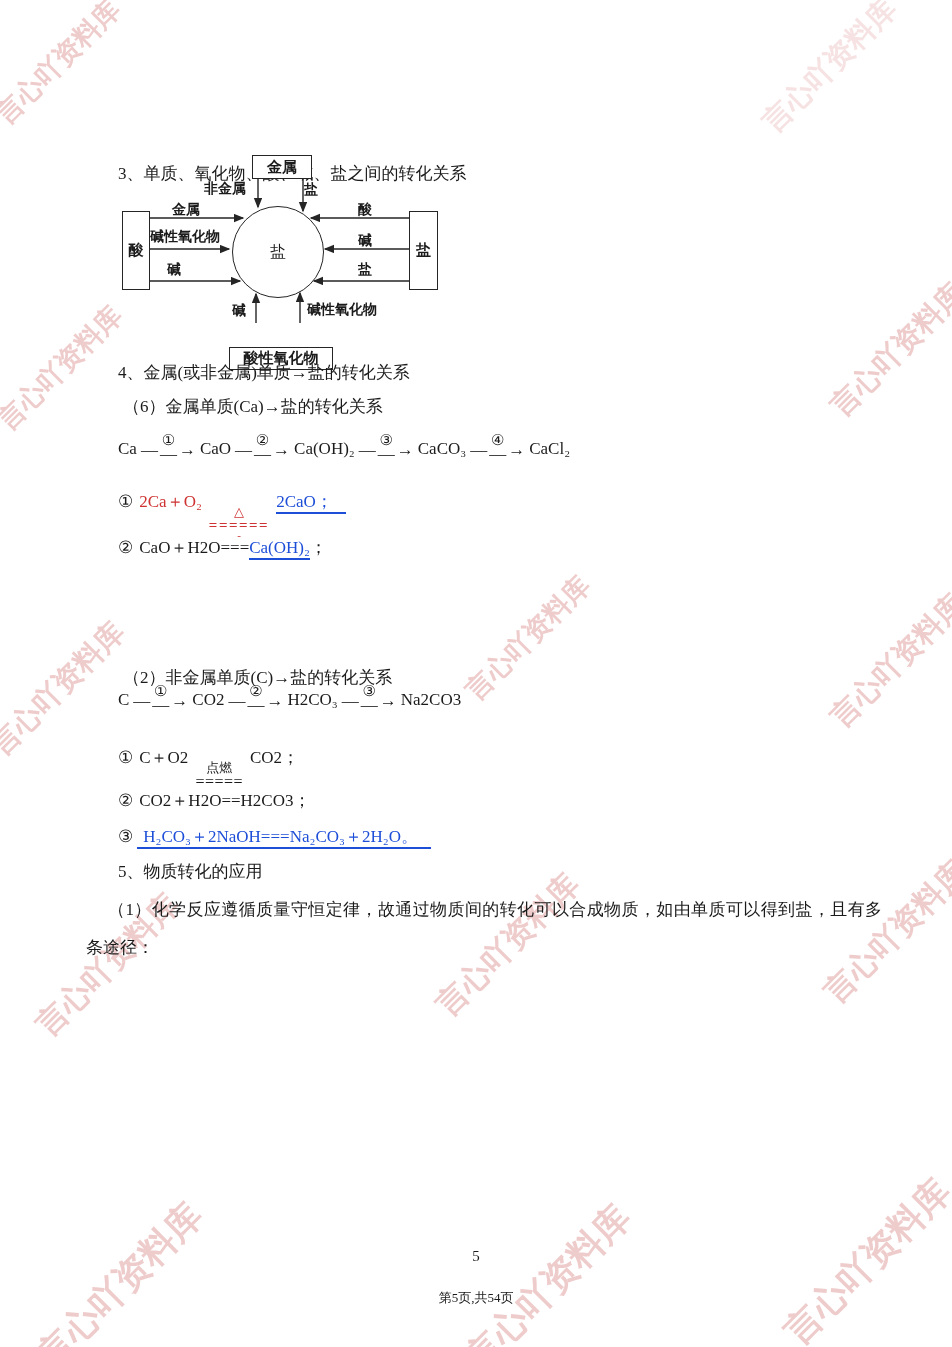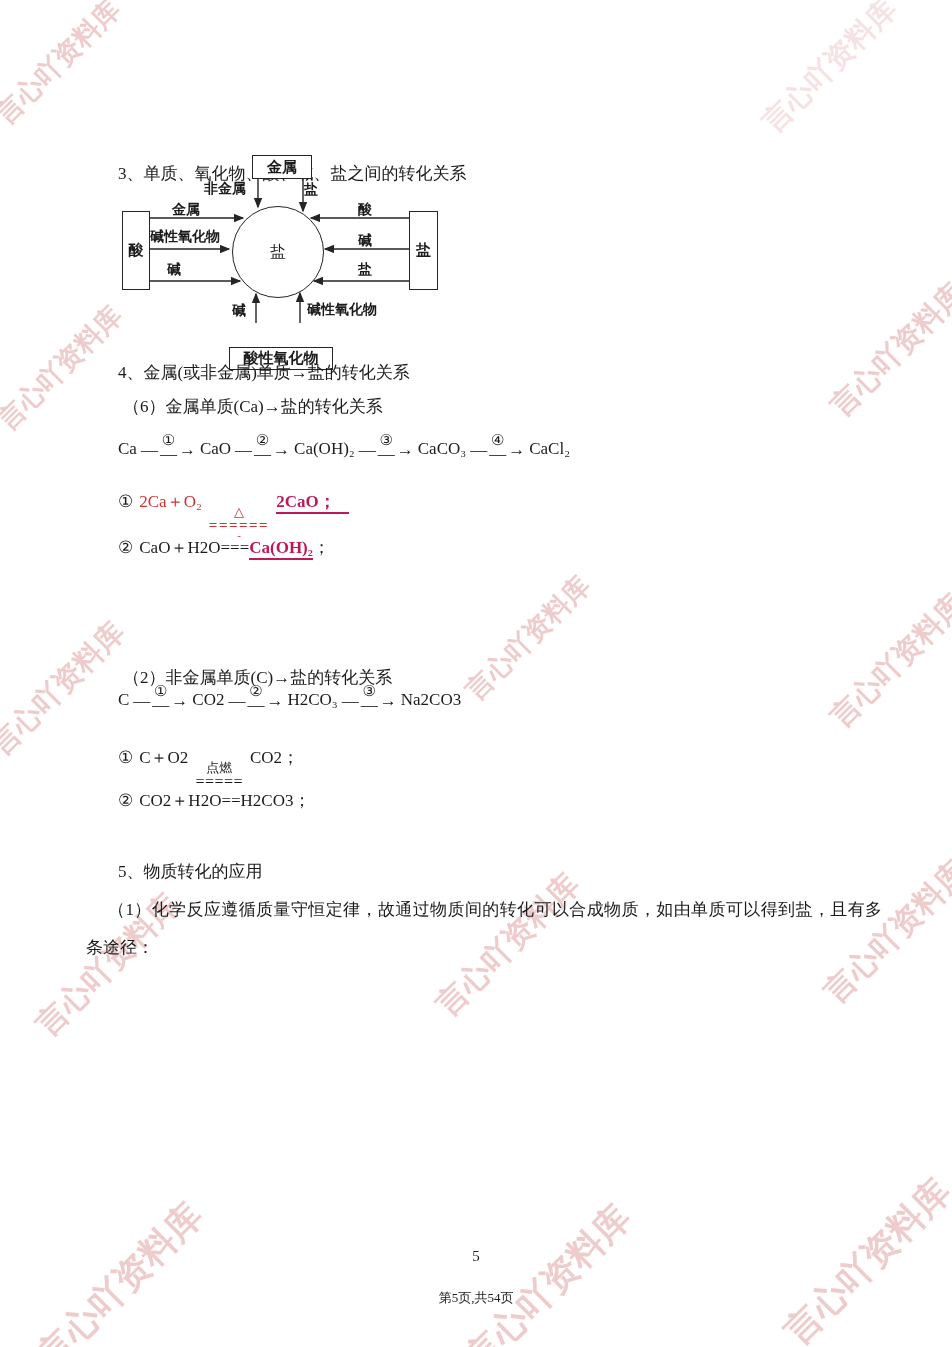--- a/index.html
+++ b/index.html
@@ -11,21 +11,21 @@
   .wm{
     position:absolute;z-index:0;white-space:nowrap;font-weight:bold;
     font-family:"Liberation Sans","DejaVu Sans",sans-serif;
     color:#e09a9a;opacity:.5;pointer-events:none;
     transform:translate(-50%,-50%) rotate(-45deg);
   }
   .wm.faint{opacity:.28;}
   
   .blk{position:absolute;z-index:1;font-size:17px;line-height:21px;white-space:nowrap;}
   .red{color:#cf3232;}
-  .bred{color:#be185d;font-weight:bold;}
+  .bred{color:#1d4ed8;font-weight:normal;}
   .u{border-bottom:2px solid currentColor;padding-bottom:1px;}
   .tail{padding-right:13px;}
   .lead{padding-left:6px;}
   .gap{margin-left:6px;}
   .gap-s{}
   
   .cstack{display:inline-flex;flex-direction:column;align-items:center;
           vertical-align:-9px;line-height:1;margin:0 7px;}
   .ctop{font-size:13px;line-height:14px;}
   .ceq{font-size:15px;letter-spacing:1.5px;line-height:13px;font-weight:bold;}
@@ -203,20 +203,23 @@
     <span>①</span><span class="gap">C＋O2</span><span class="cstack black">
         <span class="ctop">点燃</span>
         <span class="ceq">=====</span>
       </span><span class="gap-s">CO2；</span>
   </div>
 
   <div class="blk" style="left:118px;top:790px;">
     <span>②</span><span class="gap">CO2＋H2O==H2CO3；</span>
   </div>
 
+  <div class="blk" style="left:118px;top:826px;">
+    <span>③</span><span class="bred u tail lead" style="margin-left:4px;">H₂CO₃＋2NaOH===Na₂CO₃＋2H₂O。</span>
+  </div>
 
   <div class="blk" style="left:118px;top:861px;">5、物质转化的应用</div>
   <div class="blk" style="left:108px;top:899px;letter-spacing:0.4px;">（1）化学反应遵循质量守恒定律，故通过物质间的转化可以合成物质，如由单质可以得到盐，且有多</div>
   <div class="blk" style="left:86px;top:937px;">条途径：</div>
 
   <div class="blk centered" style="top:1246px;font-size:15px;">5</div>
   <div class="blk centered" style="top:1287px;font-size:13px;">第5页,共54页</div>
 
 </div>
 

